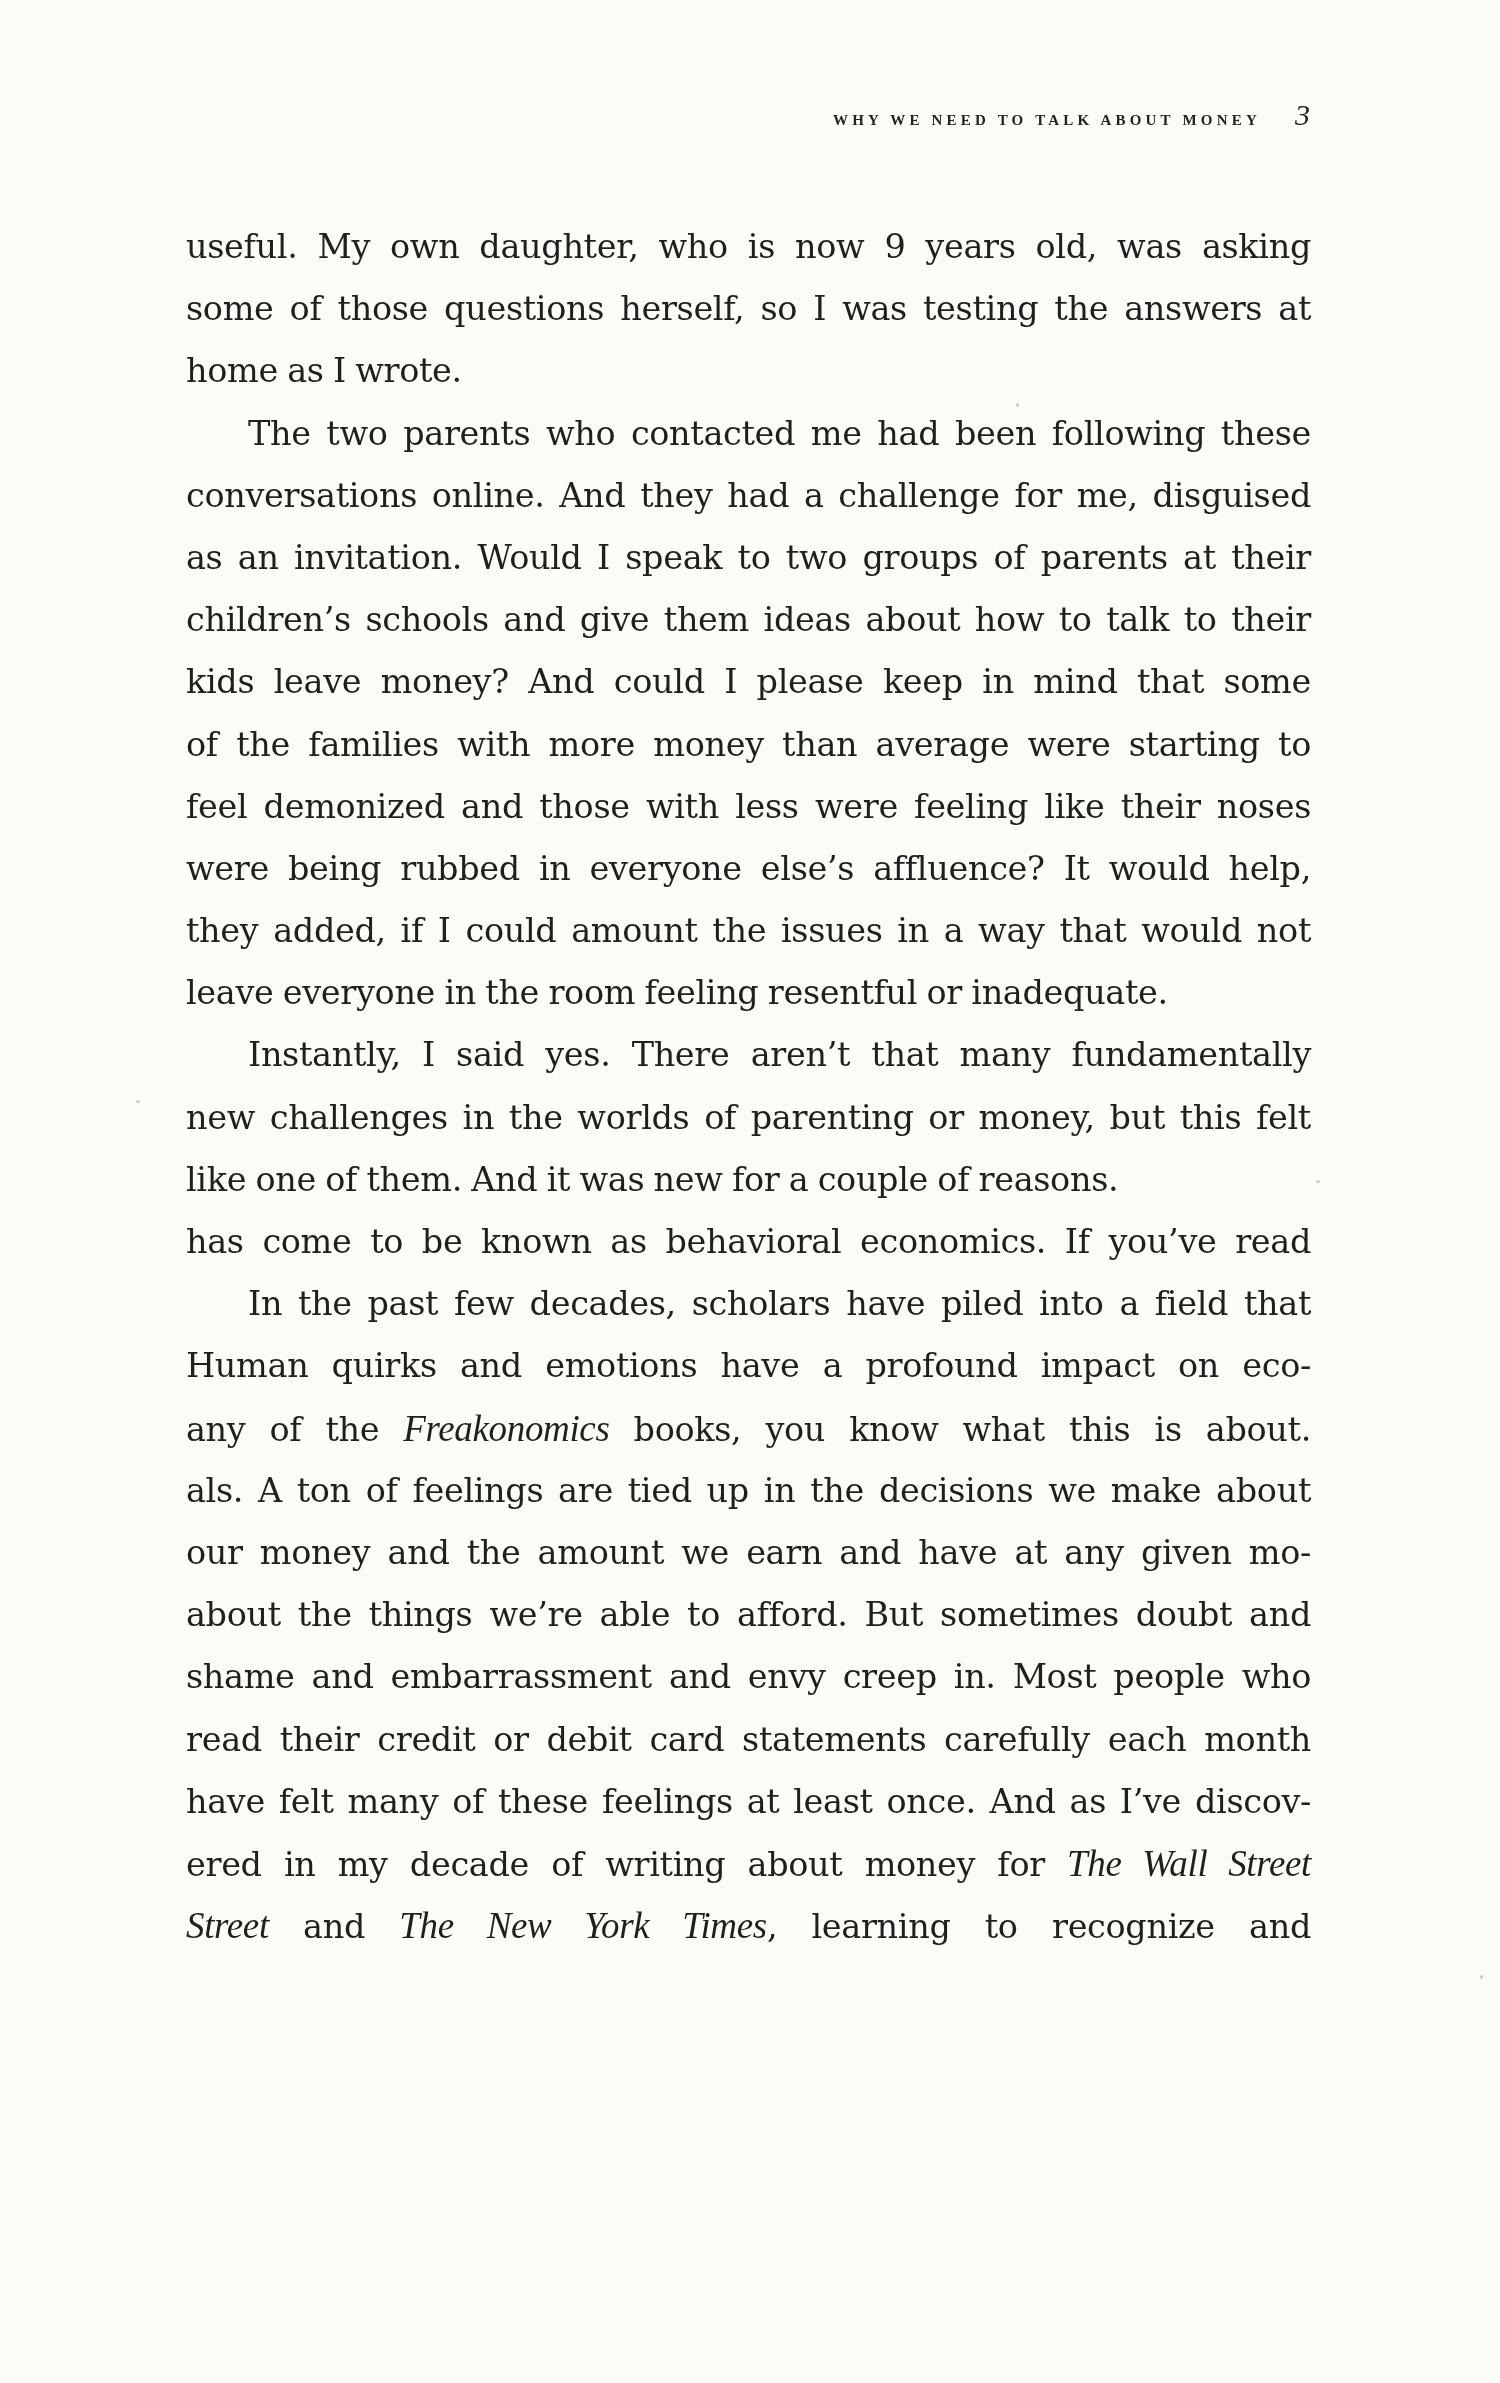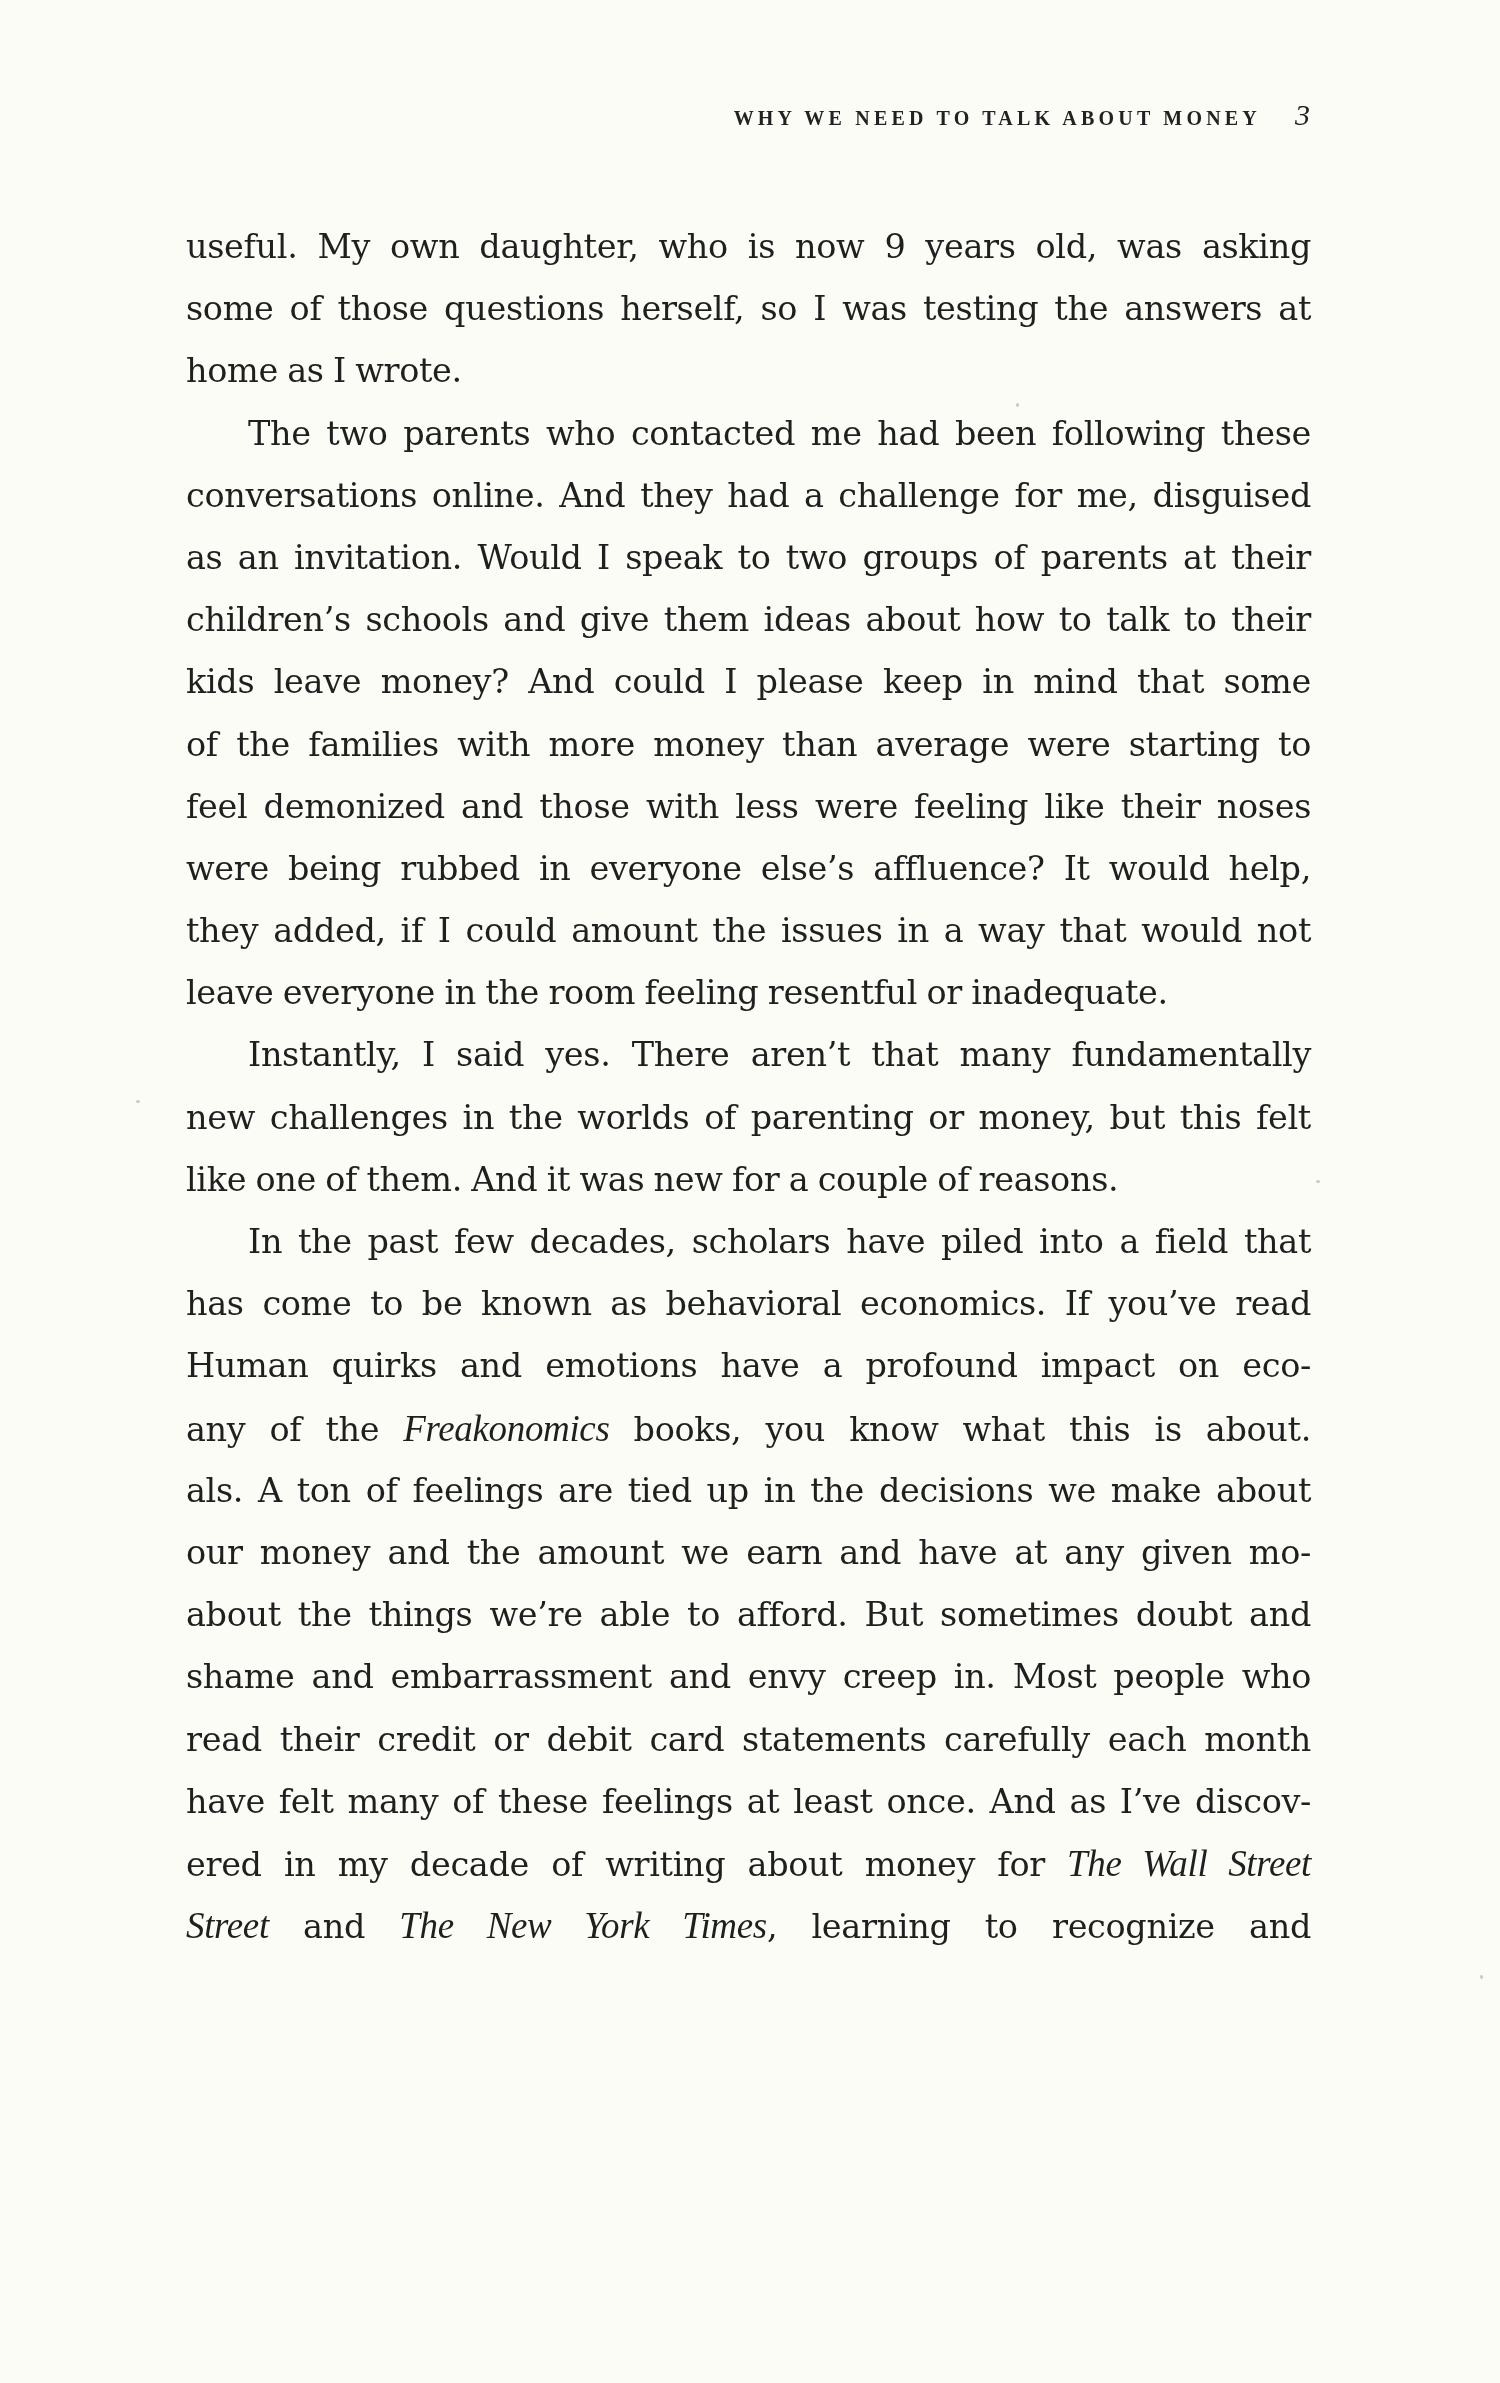--- a/index.html
+++ b/index.html
@@ -18,21 +18,21 @@
     .running-head {
       position: absolute;
       top: 98px;
       left: 0;
       width: 1310px;
       text-align: right;
       white-space: nowrap;
       font-family: "Liberation Serif", "DejaVu Serif", serif;
     }
     .running-head .title {
-      font-size: 20px;
+      font-size: 15px;
       letter-spacing: 4.2px;
       font-weight: bold;
       color: #222;
     }
     .running-head .folio {
       display: inline-block;
       margin-left: 34px;
       font-size: 30px;
       font-style: italic;
       color: #222;
@@ -95,22 +95,22 @@
       <span class="line"><span>were being rubbed in everyone else’s affluence? It would help,</span></span>
       <span class="line"><span>they added, if I could amount the issues in a way that would not</span></span>
       <span class="line last"><span>leave everyone in the room feeling resentful or inadequate.</span></span>
     </div>
     <div>
       <span class="line indent"><span>Instantly, I said yes. There aren’t that many fundamentally</span></span>
       <span class="line"><span>new challenges in the worlds of parenting or money, but this felt</span></span>
       <span class="line last"><span>like one of them. And it was new for a couple of reasons.</span></span>
     </div>
     <div>
+      <span class="line"><span>has come to be known as behavioral economics. If you’ve read</span></span>
       <span class="line indent"><span>In the past few decades, scholars have piled into a field that</span></span>
-      <span class="line"><span>has come to be known as behavioral economics. If you’ve read</span></span>
       <span class="line"><span>Human quirks and emotions have a profound impact on eco-</span></span>
       <span class="line"><span>any of the </span><span class="ital">Freakonomics</span><span> books, you know what this is about.</span></span>
       <span class="line"><span>als. A ton of feelings are tied up in the decisions we make about</span></span>
       <span class="line"><span>our money and the amount we earn and have at any given mo-</span></span>
       <span class="line"><span>about the things we’re able to afford. But sometimes doubt and</span></span>
       <span class="line"><span>shame and embarrassment and envy creep in. Most people who</span></span>
       <span class="line"><span>read their credit or debit card statements carefully each month</span></span>
       <span class="line"><span>have felt many of these feelings at least once. And as I’ve discov-</span></span>
       <span class="line"><span>ered in my decade of writing about money for </span><span class="ital">The Wall Street</span></span>
       <span class="line"><span class="ital">Street</span><span> and </span><span class="ital">The New York Times</span><span>, learning to recognize and</span></span>

